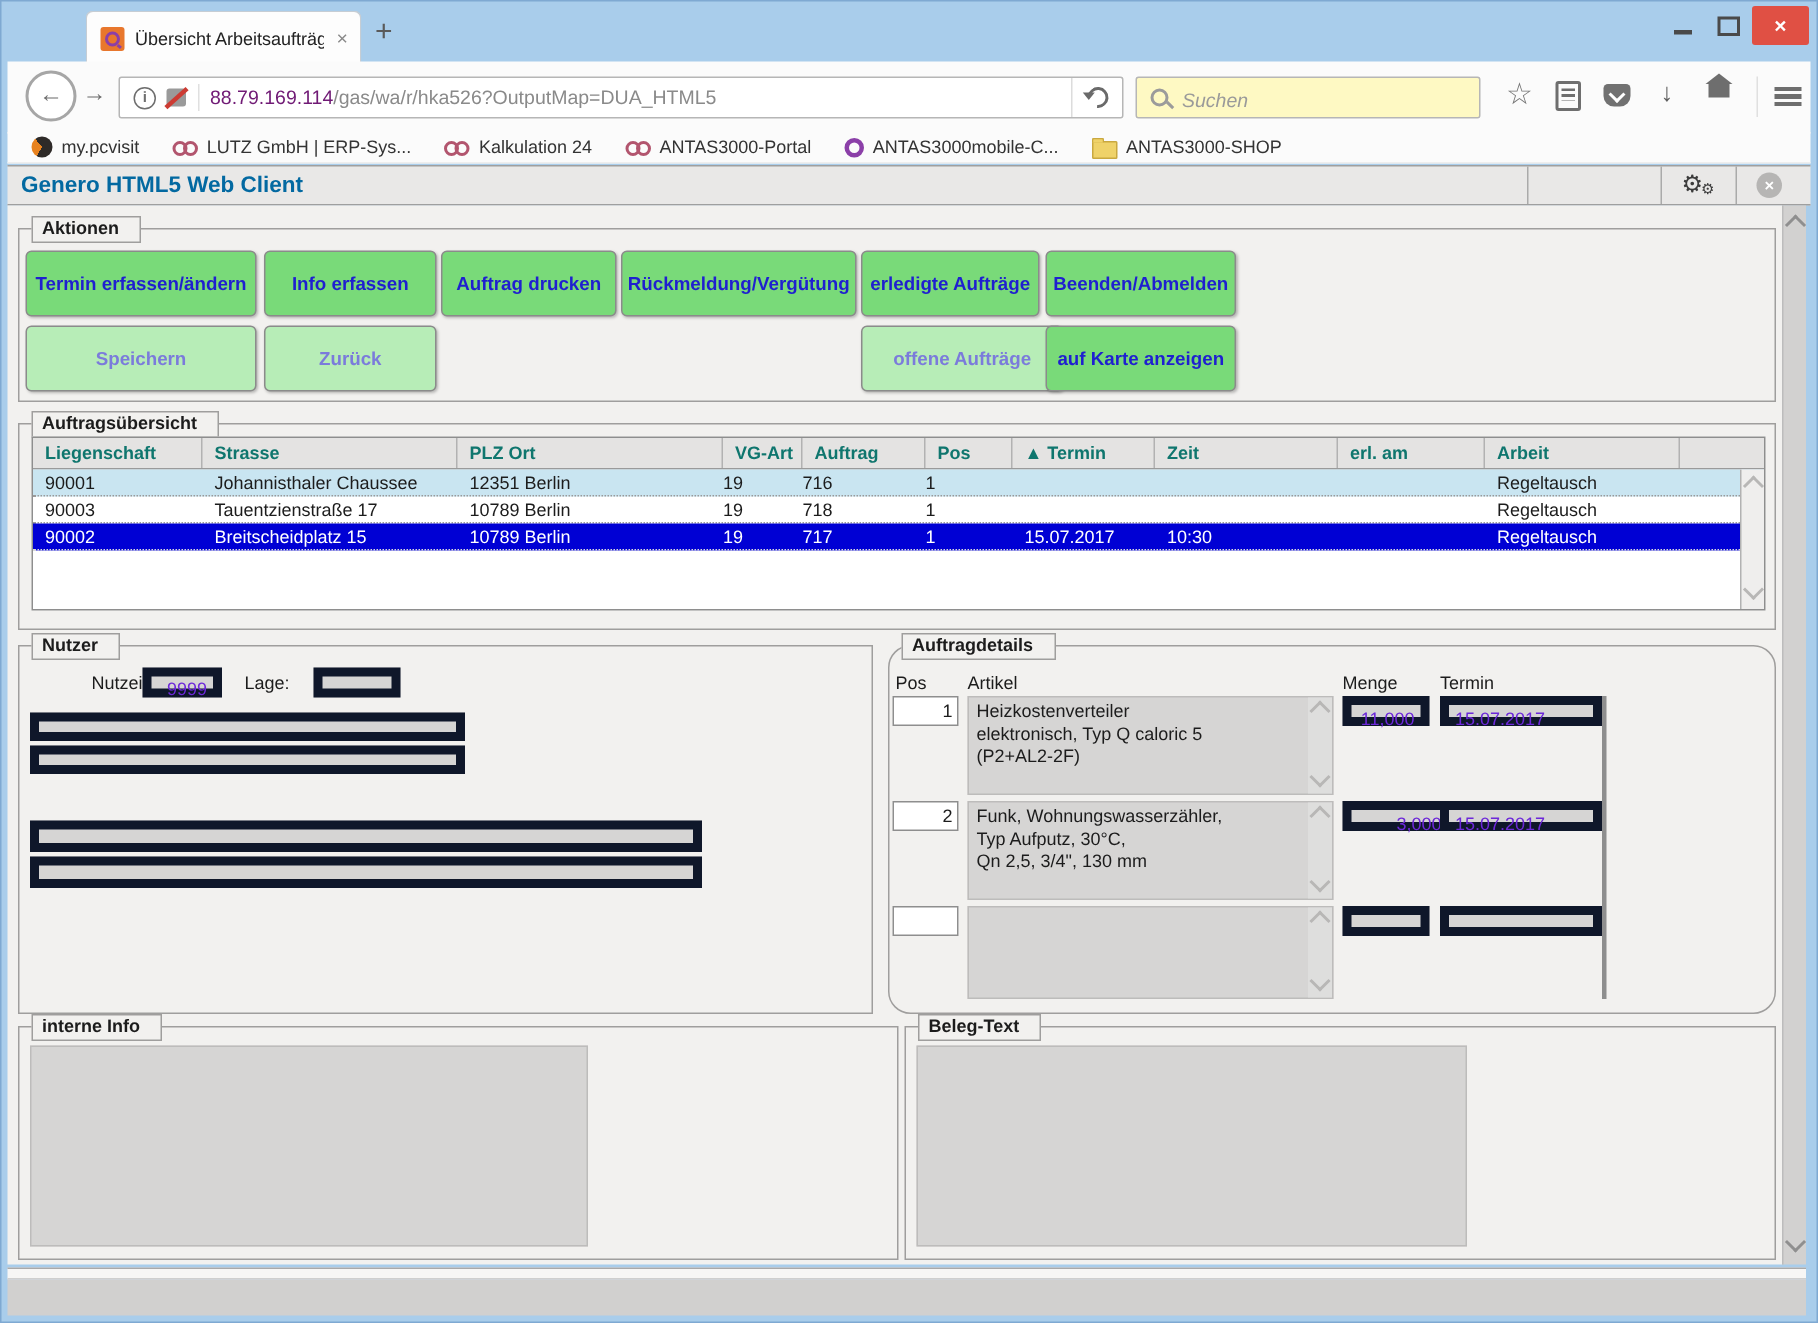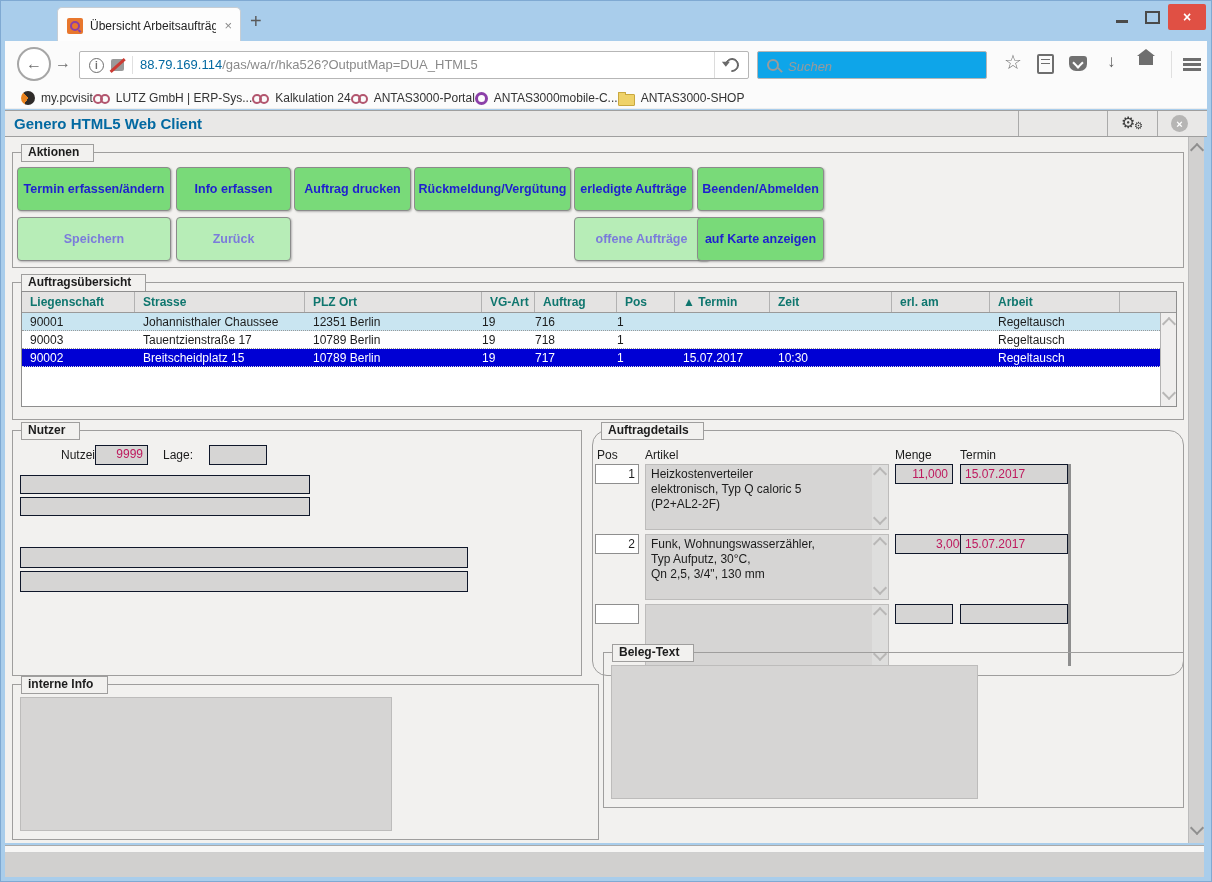--- a/index.html
+++ b/index.html
@@ -23,43 +23,43 @@
   .backbtn{position:absolute;left:12px;top:6px;width:30px;height:30px;border:2px solid #a6a6a6;border-radius:50%;
            display:flex;align-items:center;justify-content:center;color:#6e6e6e;font-size:16px;font-weight:bold;cursor:pointer;background:#fff;}
   .fwdbtn{position:absolute;left:50px;top:13px;color:#6e6e6e;font-size:16px;font-weight:bold;cursor:pointer;}
   .urlbar{position:absolute;left:74px;top:10px;width:670px;height:28px;background:#fff;border:1px solid #b6b6b6;border-radius:2px;box-sizing:border-box;cursor:text;}
   .infoi{position:absolute;left:9px;top:6px;width:13px;height:13px;border:1px solid #6e6e6e;border-radius:50%;color:#6e6e6e;font-size:10px;font-weight:bold;text-align:center;line-height:13px;}
   .infoi::after{content:"i";}
   .plug{position:absolute;left:31px;top:7px;width:13px;height:12px;background:#9a9a9a;border-radius:2px;}
   .plug::after{content:"";position:absolute;left:-3px;top:5px;width:19px;height:2.5px;background:#cc3b33;transform:rotate(-42deg);}
   .urlsep{position:absolute;left:52px;top:4px;bottom:4px;width:1px;background:#e0e0e0;}
   .urltext{position:absolute;left:60px;top:5px;font-size:13px;white-space:nowrap;}
-  .urlhost{color:#0369a1;}
+  .urlhost{color:#701a75;}
   .urlpath{color:#8a8a8a;}
   .reloadbox{position:absolute;right:0;top:0;bottom:0;width:33px;border-left:1px solid #dcdcdc;display:flex;align-items:center;justify-content:center;cursor:pointer;}
   .rel{width:10px;height:10px;border:2px solid #6a6a6a;border-radius:50%;border-left-color:transparent;transform:rotate(-40deg);position:relative;}
   .rel::after{content:"";position:absolute;left:-5px;top:-2px;border:4px solid transparent;border-right:5px solid #6a6a6a;transform:rotate(-50deg);}
-  .searchbox{position:absolute;left:752px;top:10px;width:230px;height:28px;background:#0ea5e9;border:1px solid #b6b6b6;border-radius:2px;box-sizing:border-box;}
+  .searchbox{position:absolute;left:752px;top:10px;width:230px;height:28px;background:#fef9c3;border:1px solid #b6b6b6;border-radius:2px;box-sizing:border-box;}
   .mag{position:absolute;left:9px;top:7px;width:8px;height:8px;border:2px solid #9b9b9b;border-radius:50%;}
   .mag::after{content:"";position:absolute;left:8px;top:8px;width:6px;height:2px;background:#9b9b9b;transform:rotate(45deg);}
   .searchinput{position:absolute;left:28px;top:2px;width:190px;height:22px;border:none;outline:none;font-size:13px;font-family:"Liberation Sans",sans-serif;background:transparent;}
   .searchinput::placeholder{font-style:italic;color:#9a9a9a;}
   .navico{position:absolute;cursor:pointer;color:#6e6e6e;}
   .star{font-size:20px;color:#767676;}
   .clip{width:13px;height:16px;border:2px solid #6e6e6e;border-radius:2px;}
   .clip::after{content:"";display:block;margin:3px 2px;height:8px;background:repeating-linear-gradient(to bottom,#6e6e6e 0 1.5px,transparent 1.5px 4px);}
   .pocket{width:18px;height:15px;background:#717171;border-radius:3px 3px 7px 7px;position:relative;}
   .pocket::after{content:"";position:absolute;left:5px;top:3px;width:6px;height:6px;border-right:2px solid #fff;border-bottom:2px solid #fff;transform:rotate(45deg);}
   .dl{font-size:17px;font-weight:bold;color:#5f5f5f;}
   .home{position:relative;width:14px;height:9px;background:#6e6e6e;margin-top:8px;}
   .home::before{content:"";position:absolute;top:-7px;left:-2px;border-left:9px solid transparent;border-right:9px solid transparent;border-bottom:7px solid #6e6e6e;}
   .vdiv{position:absolute;top:10px;height:27px;width:1px;background:#e0e0e0;}
   .burger{width:18px;height:13px;background:repeating-linear-gradient(to bottom,#6e6e6e 0 3px,transparent 3px 5px);}
   
-  .bookbar{position:absolute;left:5px;top:88px;width:1202px;height:21px;background:#fbfbfb;display:flex;align-items:center;padding-left:16px;box-sizing:border-box;border-bottom:1px solid #eee;}
+  .bookbar{position:absolute;left:5px;top:88px;width:1202px;height:21px;background:#fbfbfb;display:flex;align-items:center;gap:22px;padding-left:16px;box-sizing:border-box;border-bottom:1px solid #eee;}
   .bm{display:flex;align-items:center;gap:6px;font-size:12px;color:#333;cursor:pointer;white-space:nowrap;}
   .bm-pcvisit{width:14px;height:14px;border-radius:50%;background:conic-gradient(from 210deg,#e8821e 0 110deg,#2e2a28 110deg 360deg);}
   .bm-link{position:relative;width:17px;height:9px;}
   .bm-link::before{content:"";position:absolute;left:0;top:0;width:6px;height:6px;border:2px solid #b2556e;border-radius:50%;}
   .bm-link::after{content:"";position:absolute;right:0;top:0;width:6px;height:6px;border:2px solid #b2556e;border-radius:50%;}
   .bm-genero{width:13px;height:13px;border-radius:50%;border:3px solid #8b3fa8;box-sizing:border-box;}
   .bm-folder{position:relative;width:15px;height:10px;background:#efd269;border:1px solid #c9a83f;border-radius:1px;margin-top:3px;}
   .bm-folder::before{content:"";position:absolute;top:-3px;left:-1px;width:6px;height:2px;background:#efd269;border:1px solid #c9a83f;border-bottom:none;border-radius:1px 1px 0 0;}
   
   .pageheader{position:absolute;left:5px;top:110px;width:1202px;height:27px;background:#e9e8e7;border-top:1px solid #9f9f9f;border-bottom:1px solid #9f9f9f;box-sizing:border-box;}
@@ -86,21 +86,21 @@
   .th{border-right:1px solid #b2b2b2;display:flex;align-items:center;padding-left:8px;box-sizing:border-box;white-space:nowrap;overflow:hidden;cursor:pointer;}
   .c0{width:113px}.c1{width:170px}.c2{width:177px}.c3{width:53px}.c4{width:82px}.c5{width:58px}.c6{width:95px}.c7{width:122px}.c8{width:98px}.c9{width:130px}.cfill{flex:1;border-right:none;}
   .trow{display:flex;height:17px;font-size:12px;color:#1c1c1c;border-bottom:1px dotted #9a9a9a;align-items:center;cursor:pointer;}
   .td{box-sizing:border-box;padding-left:8px;overflow:hidden;white-space:nowrap;}
   .td.num{padding-left:0;padding-right:6px;text-align:left;}
   .trow.hl{background:#c9e5f1;}
   .trow.sel{background:#0000d4;color:#fff;border-bottom:1px dotted #dadada;}
   .tscroll{position:absolute;right:0;top:21px;bottom:0;width:16px;background:#efeeed;border-left:1px solid #b2b2b2;box-sizing:border-box;}
   
   .lbl{position:absolute;font-size:12px;color:#1c1c1c;white-space:nowrap;}
-  .fld{position:absolute;background:#d6d5d4;border:1px solid #0f172a;box-sizing:border-box;font-size:12px;color:#be185d;line-height:17px;}
+  .fld{position:absolute;background:#d6d5d4;border:6px solid #0f172a;box-sizing:border-box;font-size:12px;color:#6d28d9;line-height:17px;}
   .fld.num{text-align:right;padding-right:4px;}
   .inp{position:absolute;background:#fff;border:1px solid #8e8e8e;box-sizing:border-box;font-size:12px;color:#1c1c1c;font-family:"Liberation Sans",sans-serif;text-align:right;padding-right:3px;}
   .abox{position:absolute;left:52px;width:244px;background:#d6d5d4;border:1px solid #bdbcbb;box-sizing:border-box;}
   .atext{position:absolute;left:5px;top:2px;right:20px;font-size:12px;line-height:15px;white-space:pre-line;color:#1c1c1c;overflow:hidden;bottom:2px;}
   .astrip{position:absolute;right:0;top:0;bottom:0;width:16px;background:#dededd;}
   .astrip .chev{position:absolute;left:3px;}
   .divider{position:absolute;background:#8e8e8e;}
   .bigta{position:absolute;background:#d6d5d4;border:1px solid #bdbcbb;box-sizing:border-box;}
   
   .strip1{position:absolute;left:5px;top:845px;width:1199px;height:8px;background:#f7f6f5;border-top:1px solid #a9a9a9;border-bottom:1px solid #cfcfcf;box-sizing:border-box;}
@@ -333,21 +333,21 @@
     <span class="fld" style="left:367px;top:173px;width:108px;height:20px;line-height:18px;padding-left:4px;"></span>
 
     <div class="divider" style="left:475px;top:33px;width:3px;height:202px;"></div>
   </div>
 
   <div class="fs" style="left:12px;top:684px;width:585px;height:154px;">
     <span class="fs-legend">interne Info</span>
     <div class="bigta" style="left:7px;top:12px;width:372px;height:134px;"></div>
   </div>
 
-  <div class="fs" style="left:603px;top:652px;width:579px;height:154px;text-align:center;">
+  <div class="fs" style="left:603px;top:684px;width:579px;height:154px;text-align:center;">
     <span class="fs-legend">Beleg-Text</span>
     <div class="bigta" style="left:7px;top:12px;width:367px;height:134px;"></div>
   </div>
 
   <div class="strip1"></div>
   <div class="strip2"></div>
 
 </div>
 
 </body></html>

